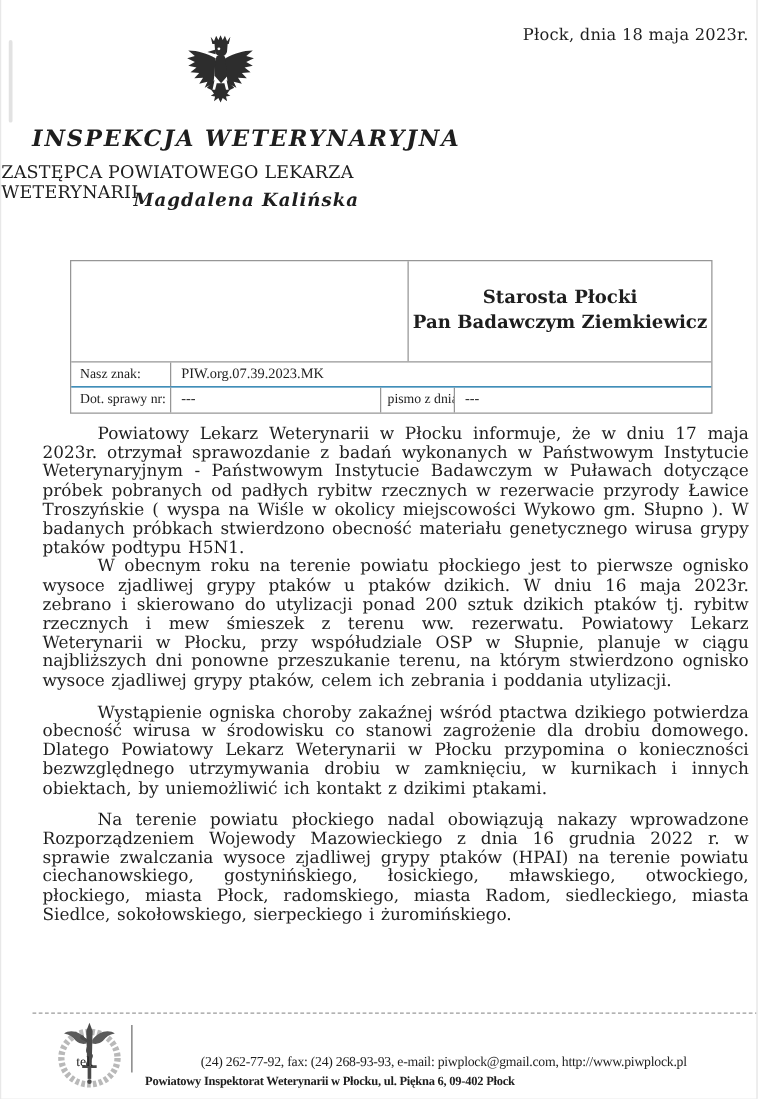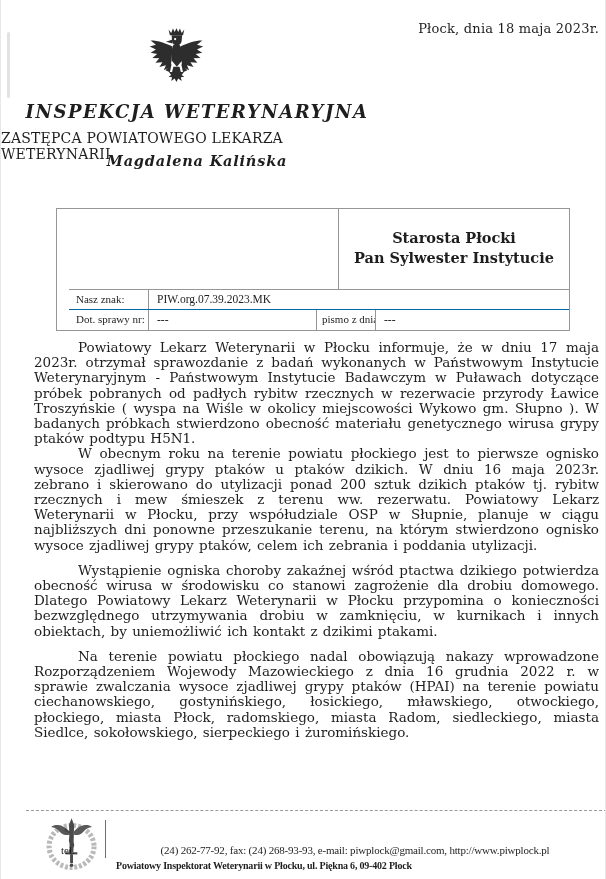--- a/index.html
+++ b/index.html
@@ -16,21 +16,21 @@
   .date-line{position:absolute;top:21px;right:6px;font-size:13px;letter-spacing:.2px;}
   .eagle{position:absolute;left:147px;top:27px;width:56px;height:67px;}
   .org-title{position:absolute;left:0;top:101px;width:392px;text-align:center;
     font-size:18px;font-weight:bold;letter-spacing:1.5px;font-style:italic;}
   .role-title{position:absolute;left:0;top:130px;width:392px;text-align:left;
     font-size:14px;letter-spacing:.2px;}
   .signer-name{position:absolute;left:0;top:152px;width:392px;text-align:center;
     font-size:14.5px;font-weight:bold;font-style:italic;letter-spacing:.8px;}
   
   .ref-table{position:absolute;left:55px;top:208px;width:514px;
-    border:1px solid #969696;box-sizing:border-box;padding-left:12px;}
+    border:1px solid #969696;box-sizing:border-box;}
   .ref-table *{box-sizing:border-box;}
   .t-row{display:flex;width:100%;}
   .t-row1{height:80px;}
   .t-row2{height:20px;border-top:1px solid #969696;}
   .t-row3{height:21px;border-top:1px solid #0369a1;}
   .c{overflow:hidden;white-space:nowrap;}
   .c-empty{width:270px;border-right:1px solid #969696;}
   .c-recipient{flex:1;text-align:center;padding-top:19px;
     font-size:14.5px;font-weight:bold;line-height:20px;white-space:normal;}
   .c-label{width:80px;border-right:1px solid #969696;
@@ -85,21 +85,21 @@
 
   <div class="org-title">INSPEKCJA WETERYNARYJNA</div>
   <div class="role-title">ZASTĘPCA POWIATOWEGO LEKARZA WETERYNARII</div>
   <div class="signer-name">Magdalena Kalińska</div>
 
   <div class="ref-table">
     <div class="t-row t-row1">
       <div class="c c-empty"></div>
       <div class="c c-recipient">
         <div>Starosta Płocki</div>
-        <div>Pan Sylwester Instytucie</div>
+        <div>Pan Badawczym Ziemkiewicz</div>
       </div>
     </div>
     <div class="t-row t-row2">
       <div class="c c-label">Nasz znak:</div>
       <div class="c c-value c-grow">PIW.org.07.39.2023.MK</div>
     </div>
     <div class="t-row t-row3">
       <div class="c c-label">Dot. sprawy nr:</div>
       <div class="c c-value c-mid">---</div>
       <div class="c c-label c-pismo">pismo z dnia:</div>

